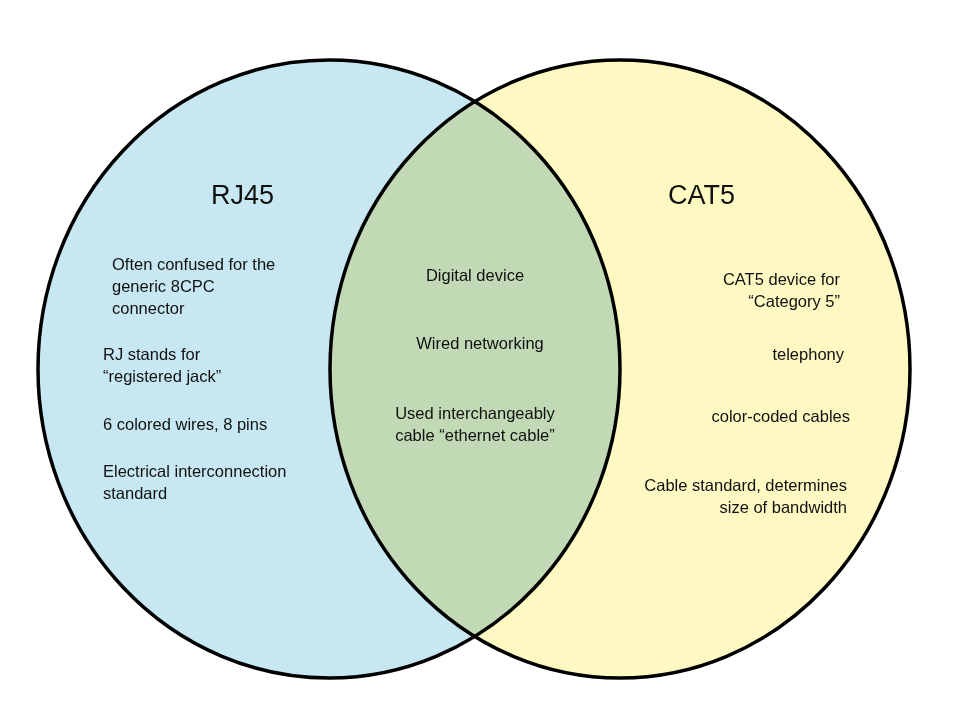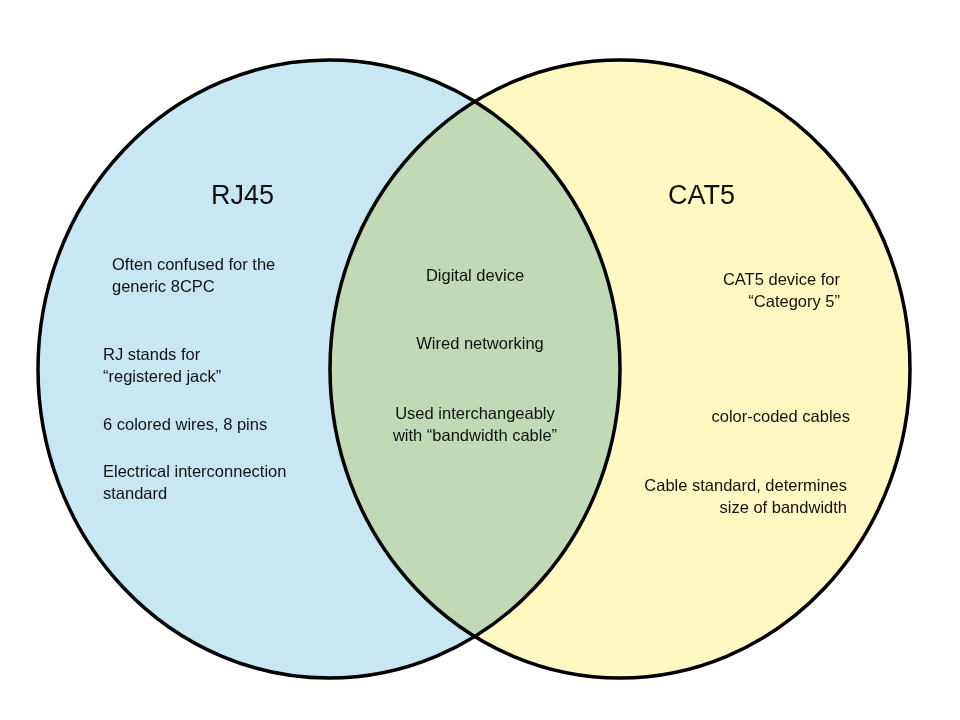--- a/index.html
+++ b/index.html
@@ -26,20 +26,21 @@
   <ellipse id="outLeft" cx="329" cy="369" rx="291" ry="309" fill="none" stroke-width="3.5" stroke="#000000"></ellipse>
   <ellipse id="outRight" cx="620" cy="369" rx="290" ry="309" fill="none" stroke-width="3.5" stroke="#000000"></ellipse>
 </svg>
 
 <div class="title" style="left:211px; top:177px;">RJ45</div>
 <div class="title" style="left:668px; top:177px;">CAT5</div>
 
 <div class="label" style="left:112px; top:253px;">
   <div>Often confused for the</div>
   <div>generic 8CPC</div>
+  <div>connector</div>
 </div>
 <div class="label" style="left:103px; top:343px;">
   <div>RJ stands for</div>
   <div>“registered jack”</div>
 </div>
 <div class="label" style="left:103px; top:413px;">
   <div>6 colored wires, 8 pins</div>
 </div>
 <div class="label" style="left:103px; top:460px;">
   <div>Electrical interconnection</div>
@@ -47,28 +48,29 @@
 </div>
 
 <div class="label c" style="left:375px; width:200px; top:264px;">
   <div>Digital device</div>
 </div>
 <div class="label c" style="left:380px; width:200px; top:332px;">
   <div>Wired networking</div>
 </div>
 <div class="label c" style="left:375px; width:200px; top:402px;">
   <div>Used interchangeably</div>
-  <div>with “bandwidth cable”</div>
+  <div>cable “ethernet cable”</div>
 </div>
 
 <div class="label r" style="right:120px; top:268px;">
   <div>CAT5 device for</div>
   <div>“Category 5”</div>
 </div>
 <div class="label r" style="right:116px; top:343px;">
+  <div>telephony</div>
 </div>
 <div class="label r" style="right:110px; top:405px;">
   <div>color-coded cables</div>
 </div>
 <div class="label r" style="right:113px; top:474px;">
   <div>Cable standard, determines</div>
   <div>size of bandwidth</div>
 </div>
 
 </body></html>

